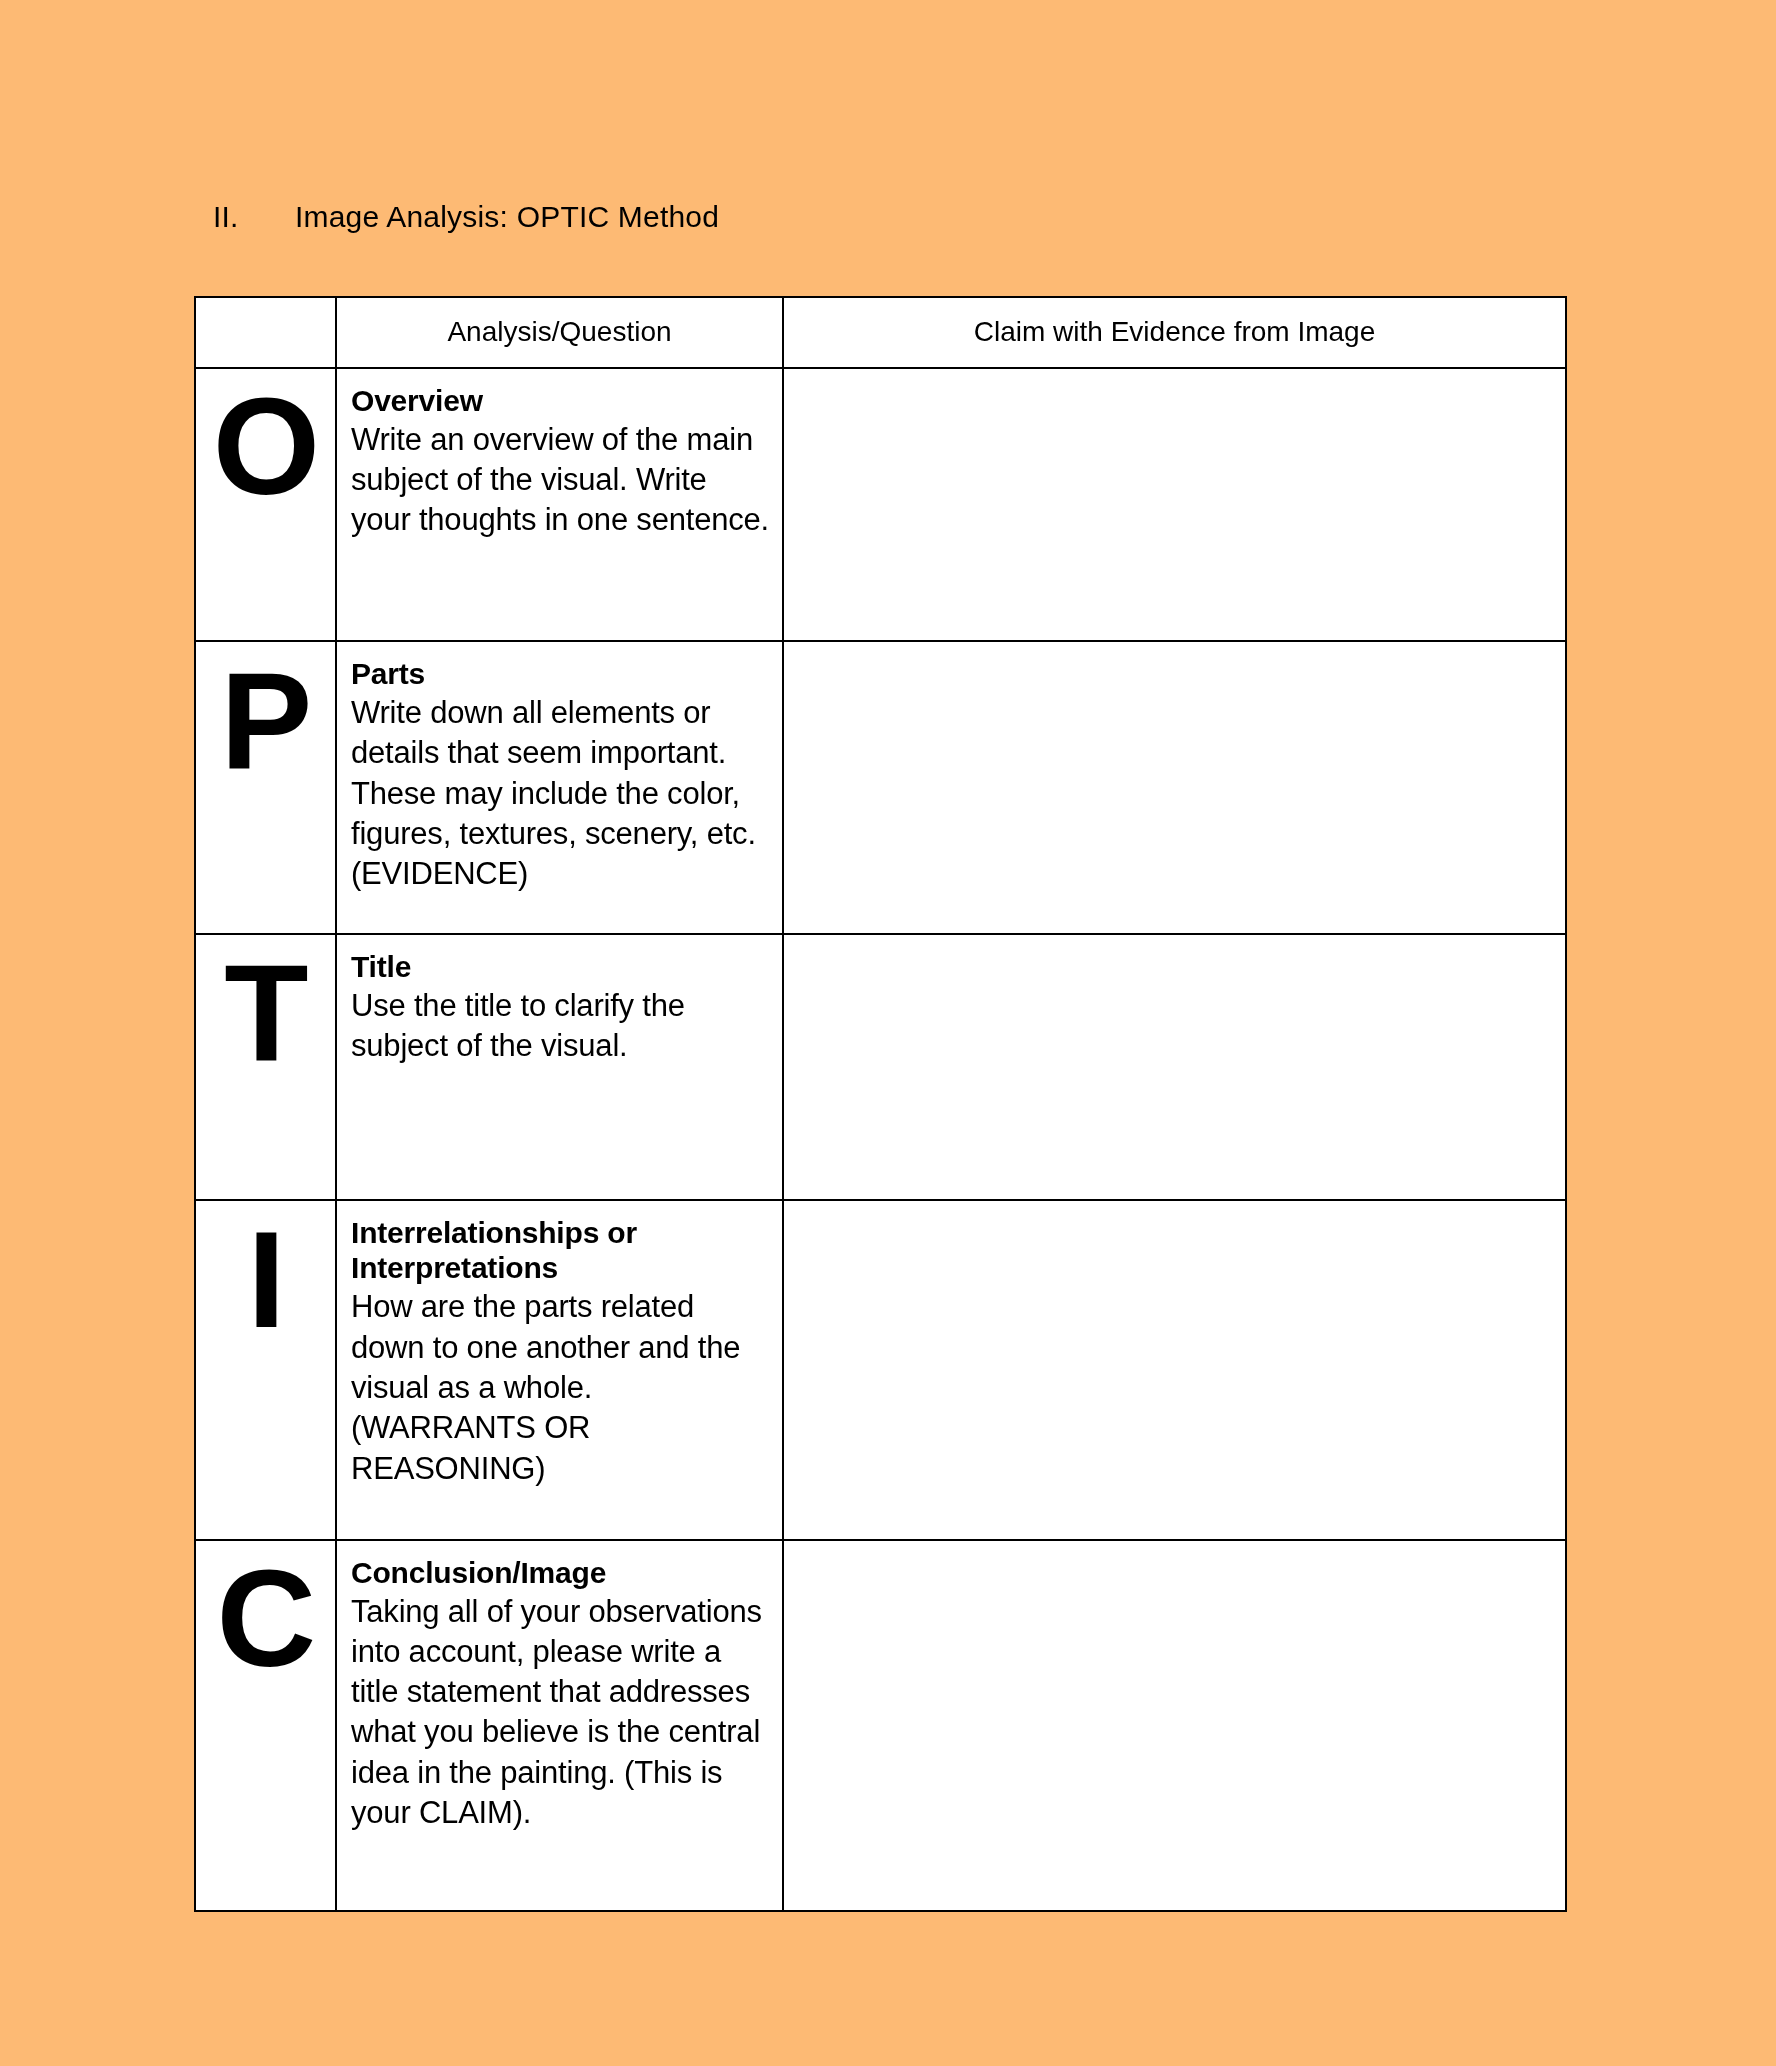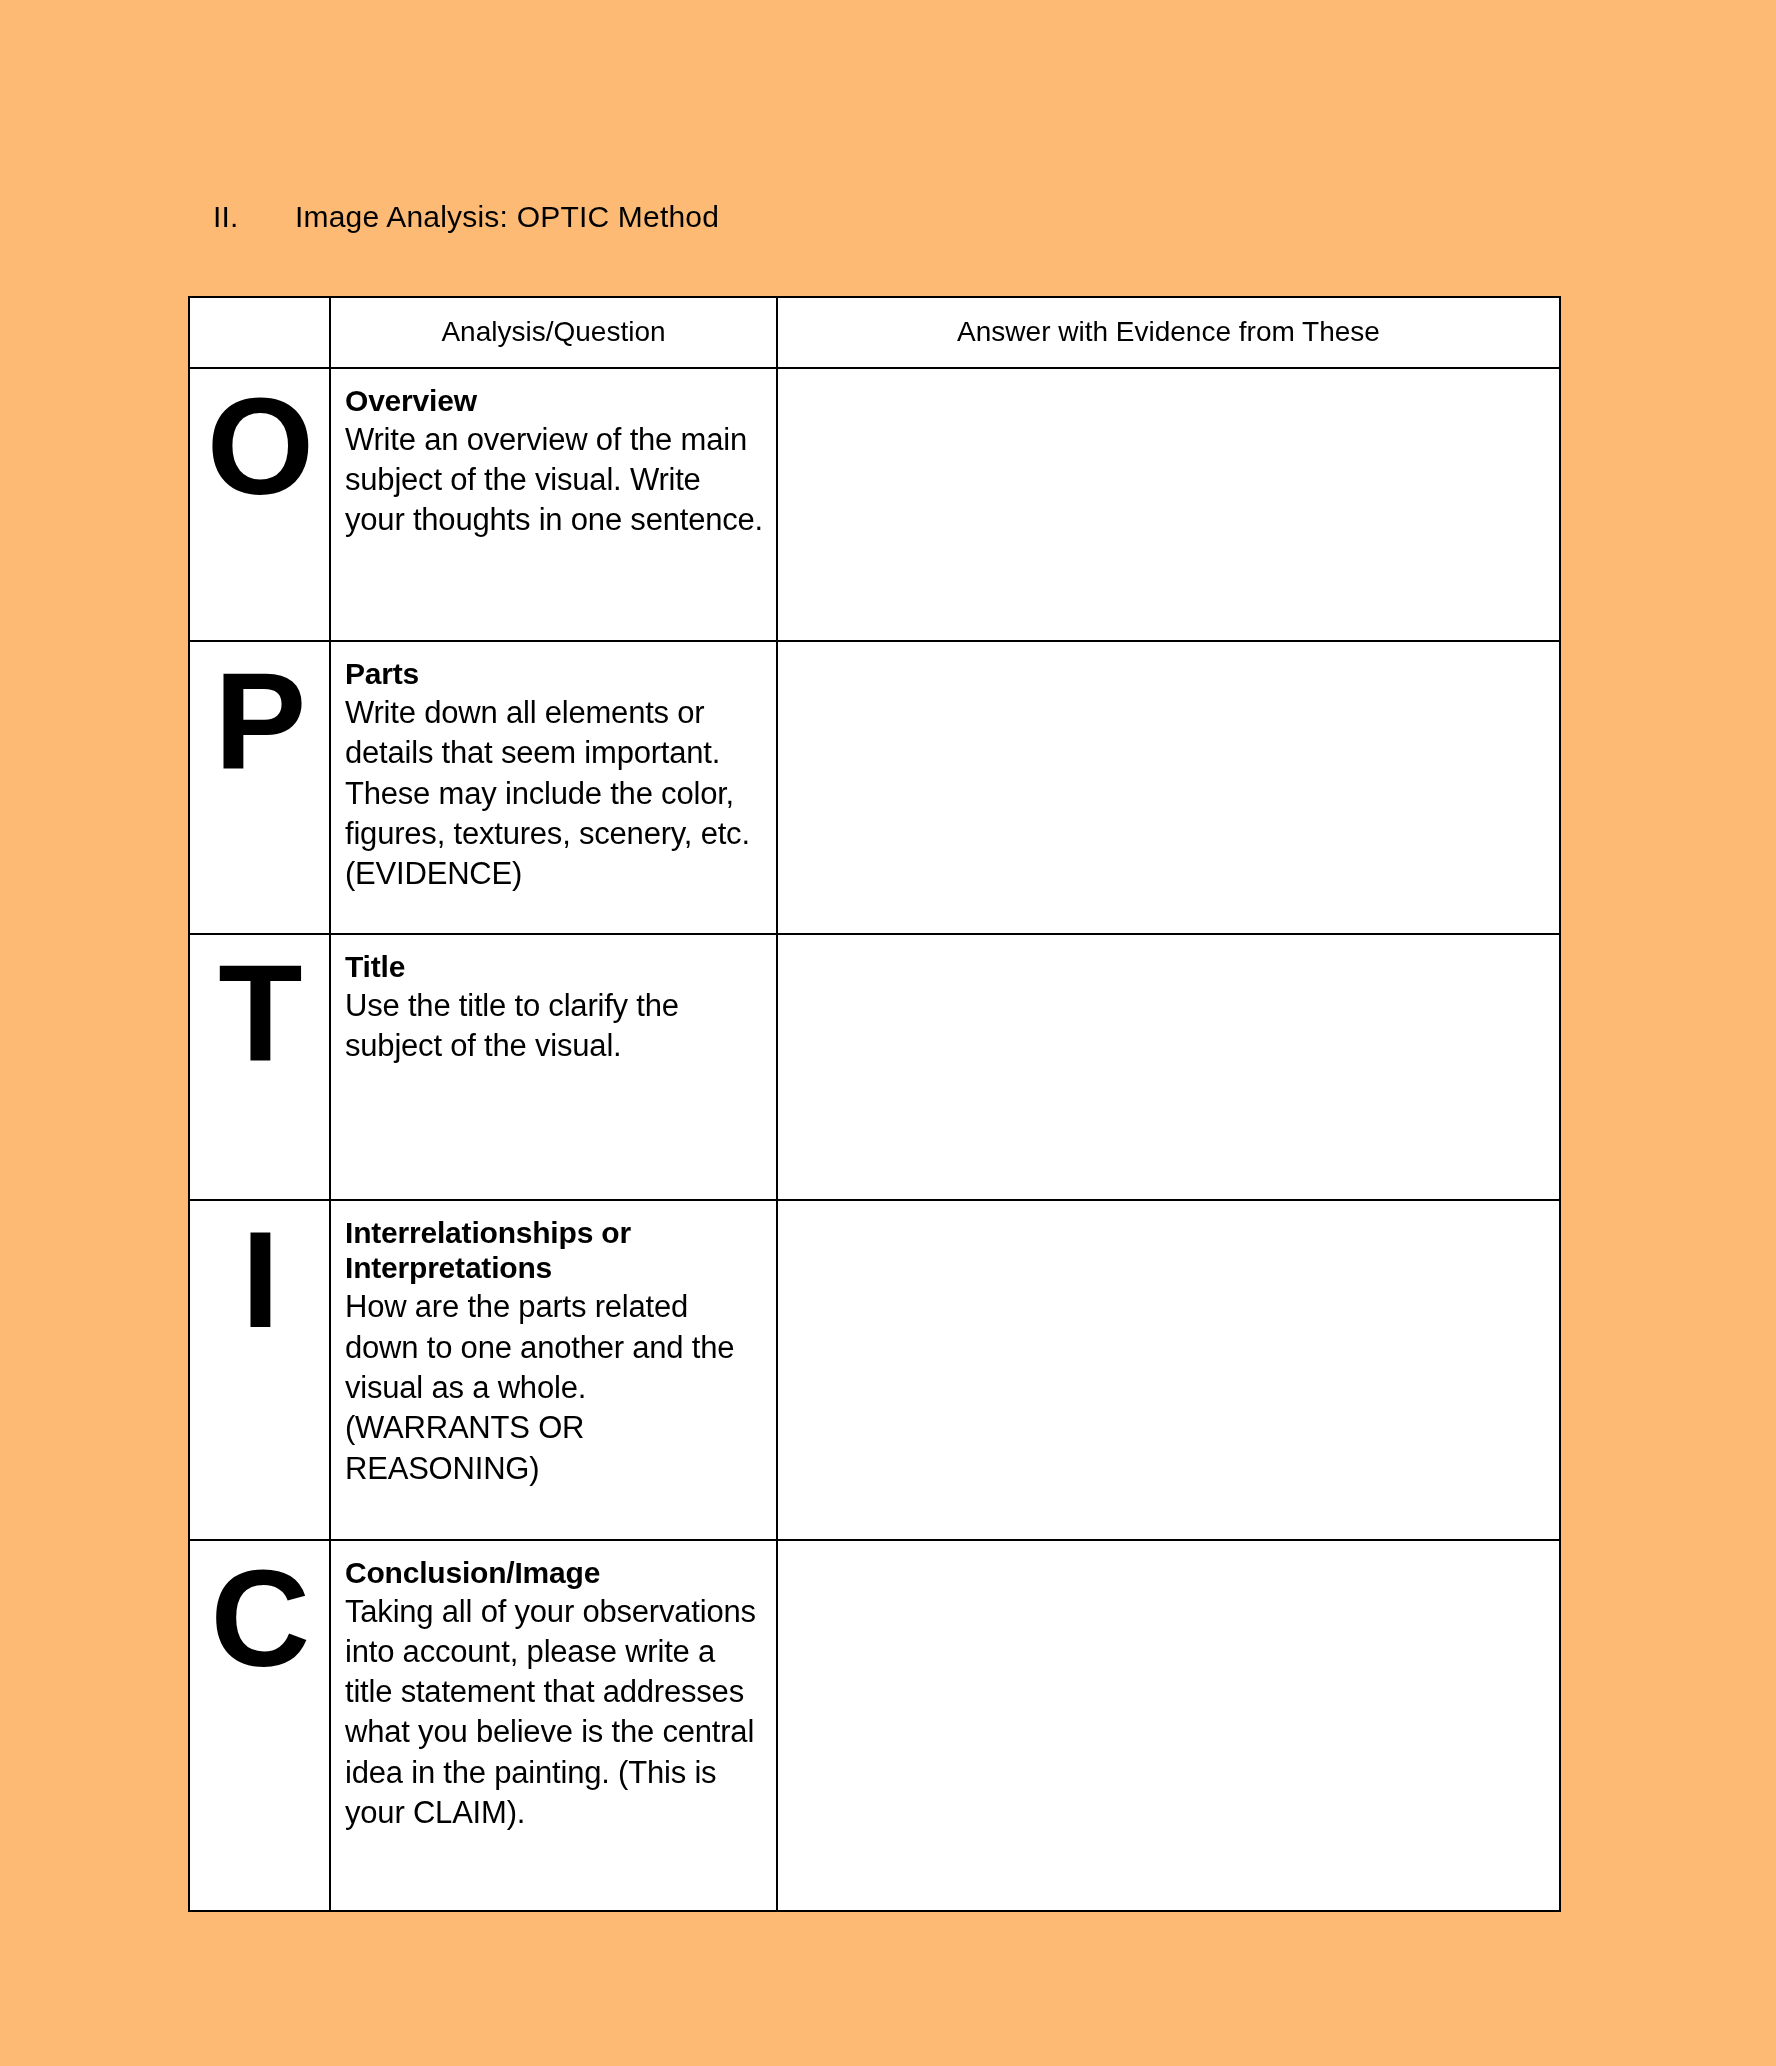--- a/index.html
+++ b/index.html
@@ -36,21 +36,21 @@
   }
   .section-heading .numeral {
     width: 82px;
     flex: 0 0 82px;
   }
   .section-heading .heading-text { }
 
   
   .optic-table {
     position: absolute;
-    left: 188px;
+    left: 194px;
     top: 296px;
     width: 1371px;
     border-collapse: collapse;
     table-layout: fixed;
   }
   .optic-table col.col-letter   { width: 141px; }
   .optic-table col.col-question { width: 447px; }
   .optic-table col.col-answer   { width: 783px; }
 
   .optic-table th,
@@ -129,21 +129,21 @@
   <table class="optic-table">
     <colgroup>
       <col class="col-letter">
       <col class="col-question">
       <col class="col-answer">
     </colgroup>
     <thead>
       <tr>
         <th class="blank-head"></th>
         <th>Analysis/Question</th>
-        <th>Answer with Evidence from These</th>
+        <th>Claim with Evidence from Image</th>
       </tr>
     </thead>
     <tbody>
 
       <tr class="row-o">
         <td class="letter-cell">
           <span class="big-letter">O</span>
         </td>
         <td class="question-cell">
           <p class="q-title">Overview</p>

